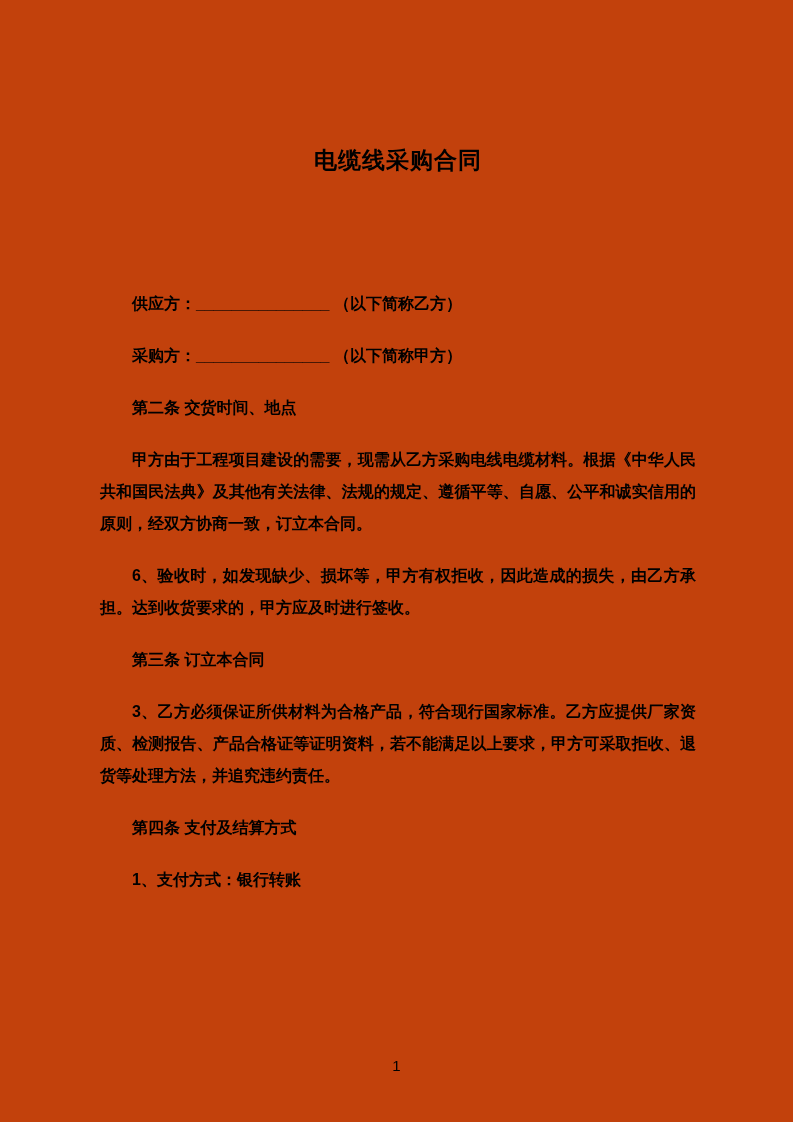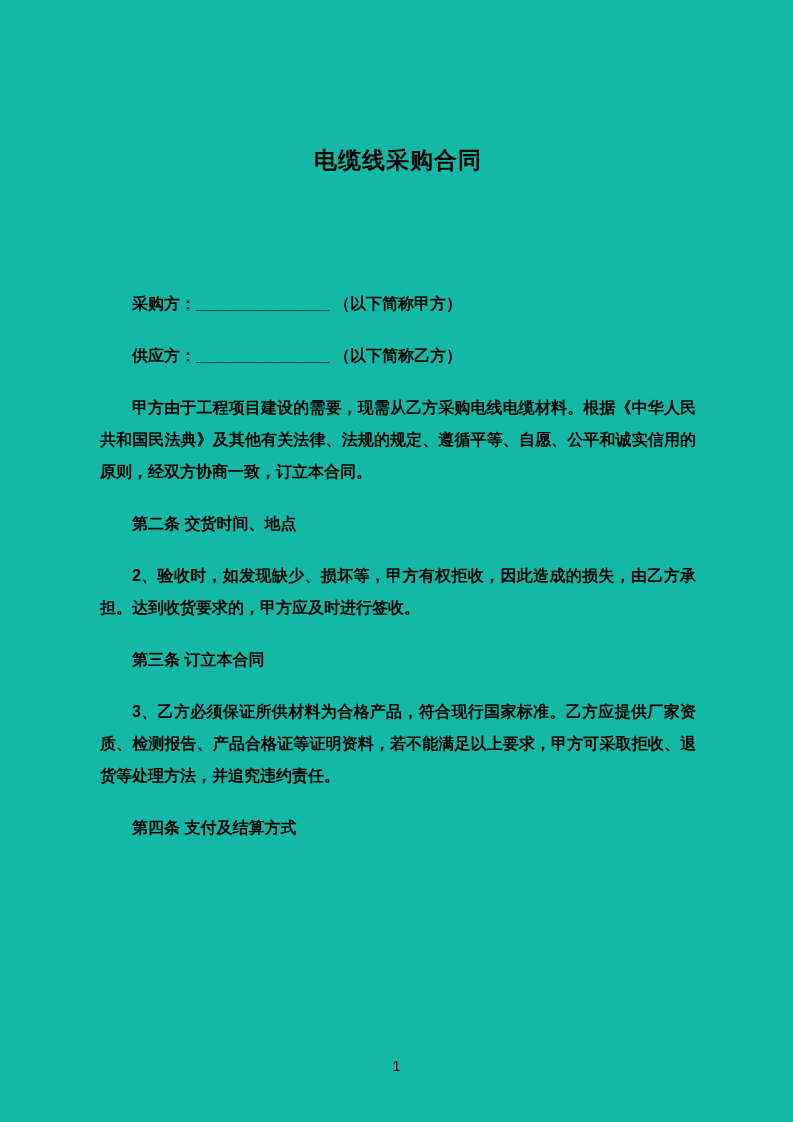--- a/index.html
+++ b/index.html
@@ -10,21 +10,21 @@
   body {
     width: 793px;
     height: 1122px;
     font-family: "Liberation Sans", "DejaVu Sans", sans-serif;
   }
   .page {
     position: relative;
     width: 793px;
     height: 1122px;
     box-sizing: border-box;
-    background: #14b8a6;
+    background: #c2410c;
     color: #000000;
     padding: 145px 97px 0 100px;
     overflow: hidden;
   }
   .title {
     font-size: 23px;
     font-weight: bold;
     text-align: center;
     margin: 0 0 112px 0;
     letter-spacing: 1px;
@@ -55,24 +55,25 @@
     color: #000000;
   }
 </style>
 </head>
 <body>
 
 <div class="page">
   <h1 class="title">电缆线采购合同</h1>
 
   <div>
+      <p class="para party">供应方：_______________ （以下简称乙方）</p>
       <p class="para party">采购方：_______________ （以下简称甲方）</p>
-      <p class="para party">供应方：_______________ （以下简称乙方）</p>
+      <p class="para heading">第二条 交货时间、地点</p>
       <p class="para body">甲方由于工程项目建设的需要，现需从乙方采购电线电缆材料。根据《中华人民共和国民法典》及其他有关法律、法规的规定、遵循平等、自愿、公平和诚实信用的原则，经双方协商一致，订立本合同。</p>
-      <p class="para heading">第二条 交货时间、地点</p>
-      <p class="para body">2、验收时，如发现缺少、损坏等，甲方有权拒收，因此造成的损失，由乙方承担。达到收货要求的，甲方应及时进行签收。</p>
+      <p class="para body">6、验收时，如发现缺少、损坏等，甲方有权拒收，因此造成的损失，由乙方承担。达到收货要求的，甲方应及时进行签收。</p>
       <p class="para heading">第三条 订立本合同</p>
       <p class="para body">3、乙方必须保证所供材料为合格产品，符合现行国家标准。乙方应提供厂家资质、检测报告、产品合格证等证明资料，若不能满足以上要求，甲方可采取拒收、退货等处理方法，并追究违约责任。</p>
       <p class="para heading">第四条 支付及结算方式</p>
+      <p class="para body">1、支付方式：银行转账</p>
     </div>
 
   <div class="page-number">1</div>
 </div>
 
 </body></html>

